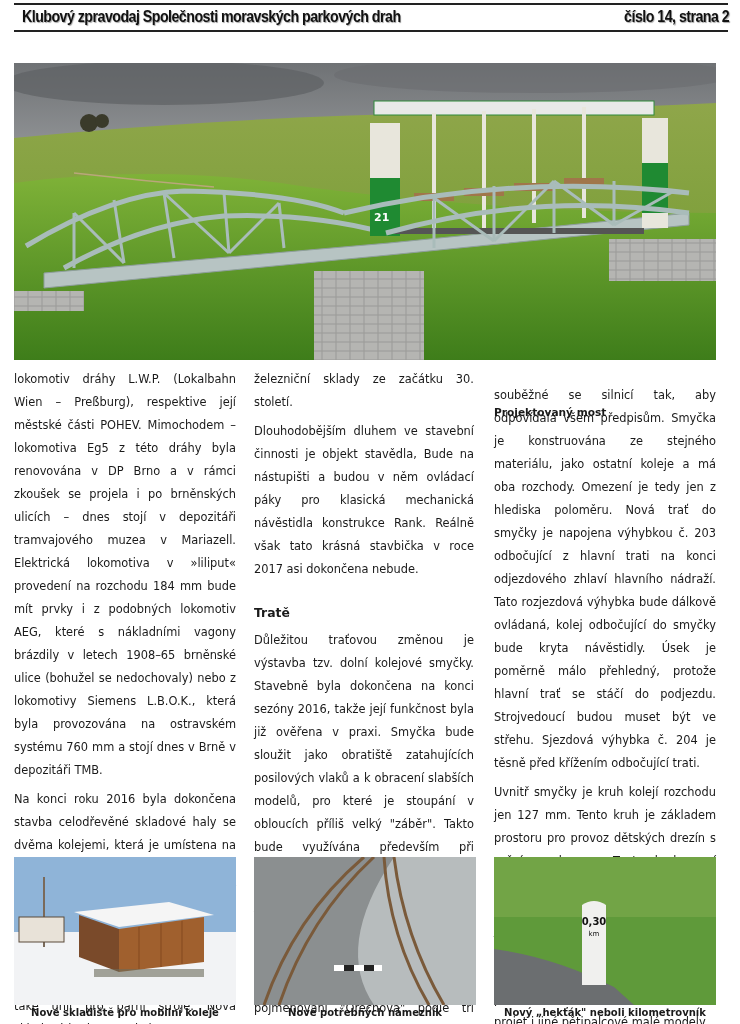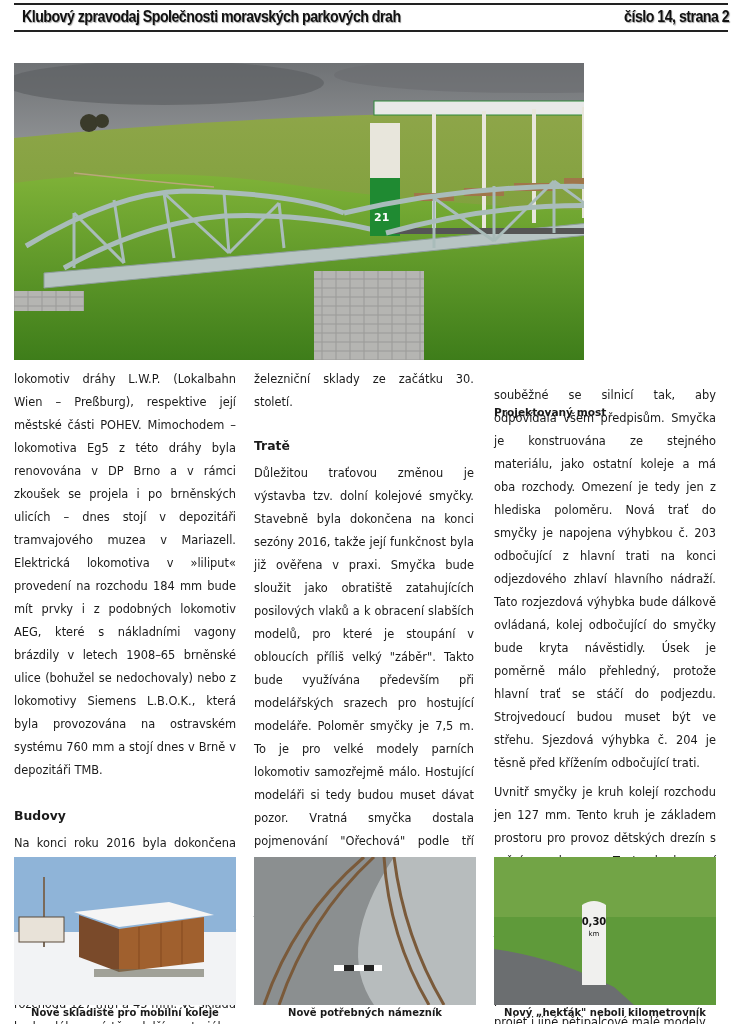--- a/index.html
+++ b/index.html
@@ -11,21 +11,21 @@
   .hdr-line-bot { position: absolute; left: 14px; top: 30px; width: 714px; height: 2px; background: #222; }
   .hdr-title, .hdr-issue {
     position: absolute; top: 7px; font-family: "Liberation Sans", sans-serif; font-weight: bold;
     font-size: 16.5px; letter-spacing: -0.6px; color: #111; transform: scaleX(0.86); transform-origin: left top;
     text-shadow: 1px 1px 1px rgba(0,0,0,0.35); white-space: nowrap;
   }
   .hdr-title { left: 22px; }
   .hdr-issue { right: 11px; transform-origin: right top; }
 
   
-  .main-photo { position: absolute; left: 14px; top: 63px; width: 570px; height: 297px; overflow: hidden; }
+  .main-photo { position: absolute; left: 14px; top: 63px; width: 702px; height: 297px; overflow: hidden; }
   .main-photo svg { display: block; }
 
   
   .col { position: absolute; font-size: 11.4px; line-height: 23px; text-align: justify; }
   .col p { margin: 0 0 6px 0; }
   .col h3 { margin: 0 0 5px 0; font-size: 12.4px; font-weight: bold; }
   .col1 { left: 14px; top: 368px; width: 222px; }
   .col2 { left: 254px; top: 368px; width: 220px; }
   .col3 { left: 494px; top: 384px; width: 222px; }
   .main-caption { position: absolute; left: 494px; top: 366px; width: 222px; 
@@ -129,26 +129,26 @@
         <line x1="540" y1="118" x2="480" y2="178"></line>
       <line x1="540" y1="118" x2="600" y2="162"></line>
         <line x1="660" y1="128" x2="600" y2="162"></line>
     </g>
   </svg>
 </div>
 <div class="main-caption">Projektovaný  most</div>
 
 <div class="col col1">
   <p>lokomotiv dráhy L.W.P. (Lokalbahn Wien – Preßburg), respektive její městské části POHEV. Mimochodem – lokomotiva Eg5 z této dráhy byla renovována v DP Brno a v rámci zkoušek se projela i po brněnských ulicích – dnes stojí v depozitáři tramvajového muzea v Mariazell. Elektrická lokomotiva v »liliput« provedení na rozchodu 184 mm bude mít prvky i z podobných lokomotiv AEG, které s nákladními vagony brázdily v letech 1908–65 brněnské ulice (bohužel se nedochovaly) nebo z lokomotivy Siemens L.B.O.K., která byla provozována na ostravském systému 760 mm a stojí dnes v Brně v depozitáři TMB.</p>
-  <h3 style="margin-top:22px">Budovy</h3>
   <p>Na konci roku 2016 byla dokončena stavba celodřevěné skladové haly se dvěma kolejemi, která je umístena na zhlaví před areálem centrálního nádraží. Zbývá vyrobit speciální mobilní plošiny, na nichž budou uloženy díly mobilních kolejišť rozchodu 127 mm a 45 mm. Ve skladu bude dále umístěn další materiál a také uhlí pro parní stroje. Nová skladová budova evokuje</p>
 </div>
 
 <div class="col col2">
   <p>železniční sklady ze začátku 30. století.</p>
+  <p>Dlouhodobějším dluhem ve stavební činnosti je objekt stavědla, Bude na nástupišti a budou v něm ovládací páky pro klasická mechanická návěstidla konstrukce Rank. Reálně však tato krásná stavbička v roce 2017 asi dokončena nebude.</p>
   <h3 style="margin-top:20px">Tratě</h3>
   <p>Důležitou traťovou změnou je výstavba tzv. dolní kolejové smyčky. Stavebně byla dokončena na konci sezóny 2016, takže její funkčnost byla již ověřena v praxi. Smyčka bude sloužit jako obratiště zatahujících posilových vlaků a k obracení slabších modelů, pro které je stoupání v obloucích příliš velký "záběr". Takto bude využívána především při modelářských srazech pro hostující modeláře. Poloměr smyčky je 7,5 m. To je pro velké modely parních lokomotiv samozřejmě málo. Hostující modeláři si tedy budou muset dávat pozor. Vratná smyčka dostala pojmenování "Ořechová" podle tří sazenic stromů, které byly umístěny do středové plochy smyčky. Zbývá ještě upravit opěrnou zídku smyčky v části</p>
 </div>
 
 <div class="col col3">
   <p>souběžné se silnicí tak, aby odpovídala všem předpisům. Smyčka je konstruována ze stejného materiálu, jako ostatní koleje a má oba rozchody. Omezení je tedy jen z hlediska poloměru. Nová trať do smyčky je napojena výhybkou č. 203 odbočující z hlavní trati na konci odjezdového zhlaví hlavního nádraží. Tato rozjezdová výhybka bude dálkově ovládaná, kolej odbočující do smyčky bude kryta návěstidly. Úsek je poměrně málo přehledný, protože hlavní trať se stáčí do podjezdu. Strojvedoucí budou muset být ve střehu. Sjezdová výhybka č. 204 je těsně před křížením odbočující trati.</p>
   <p>Uvnitř smyčky je kruh kolejí rozchodu jen 127 mm. Tento kruh je základem prostoru pro provoz dětských drezín s ručním pohonem. Tento kruh není kolejově napojen na ostatní tratě. Lehké ruční drezíny budou na okruh jednoduše přineseny. Není to stylové, ale možná jednou k instalaci potřebných výhybek nakonec dojde a po vnitřním kruhu se budou moci projet i jiné pětipalcové malé modely.</p>
   <p>Mimo tří ořechů, kterým budeme přát</p>
 </div>
 

